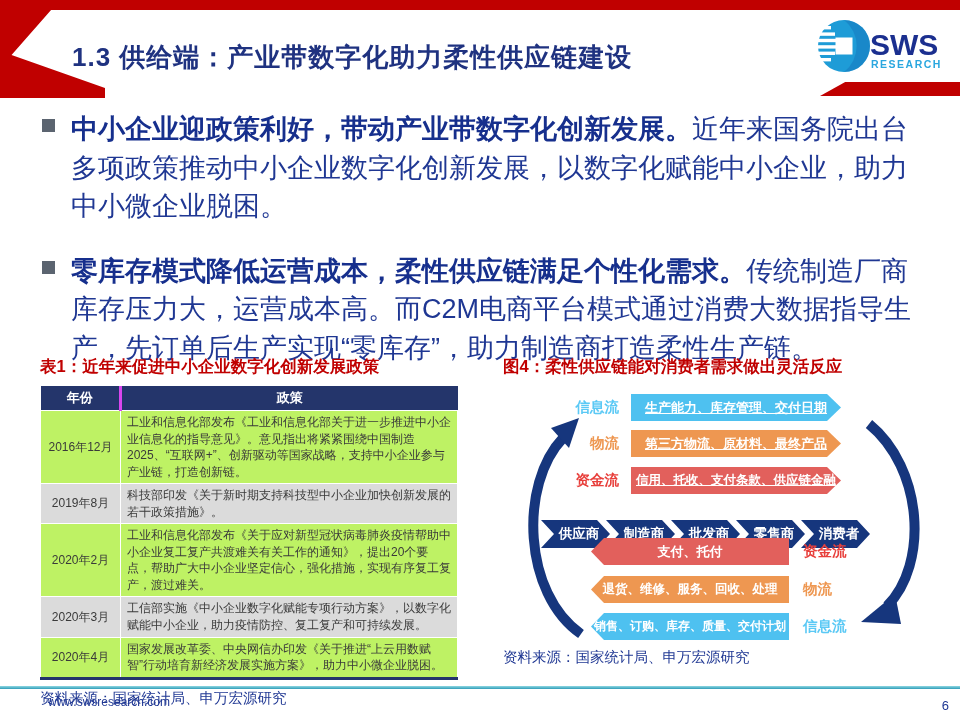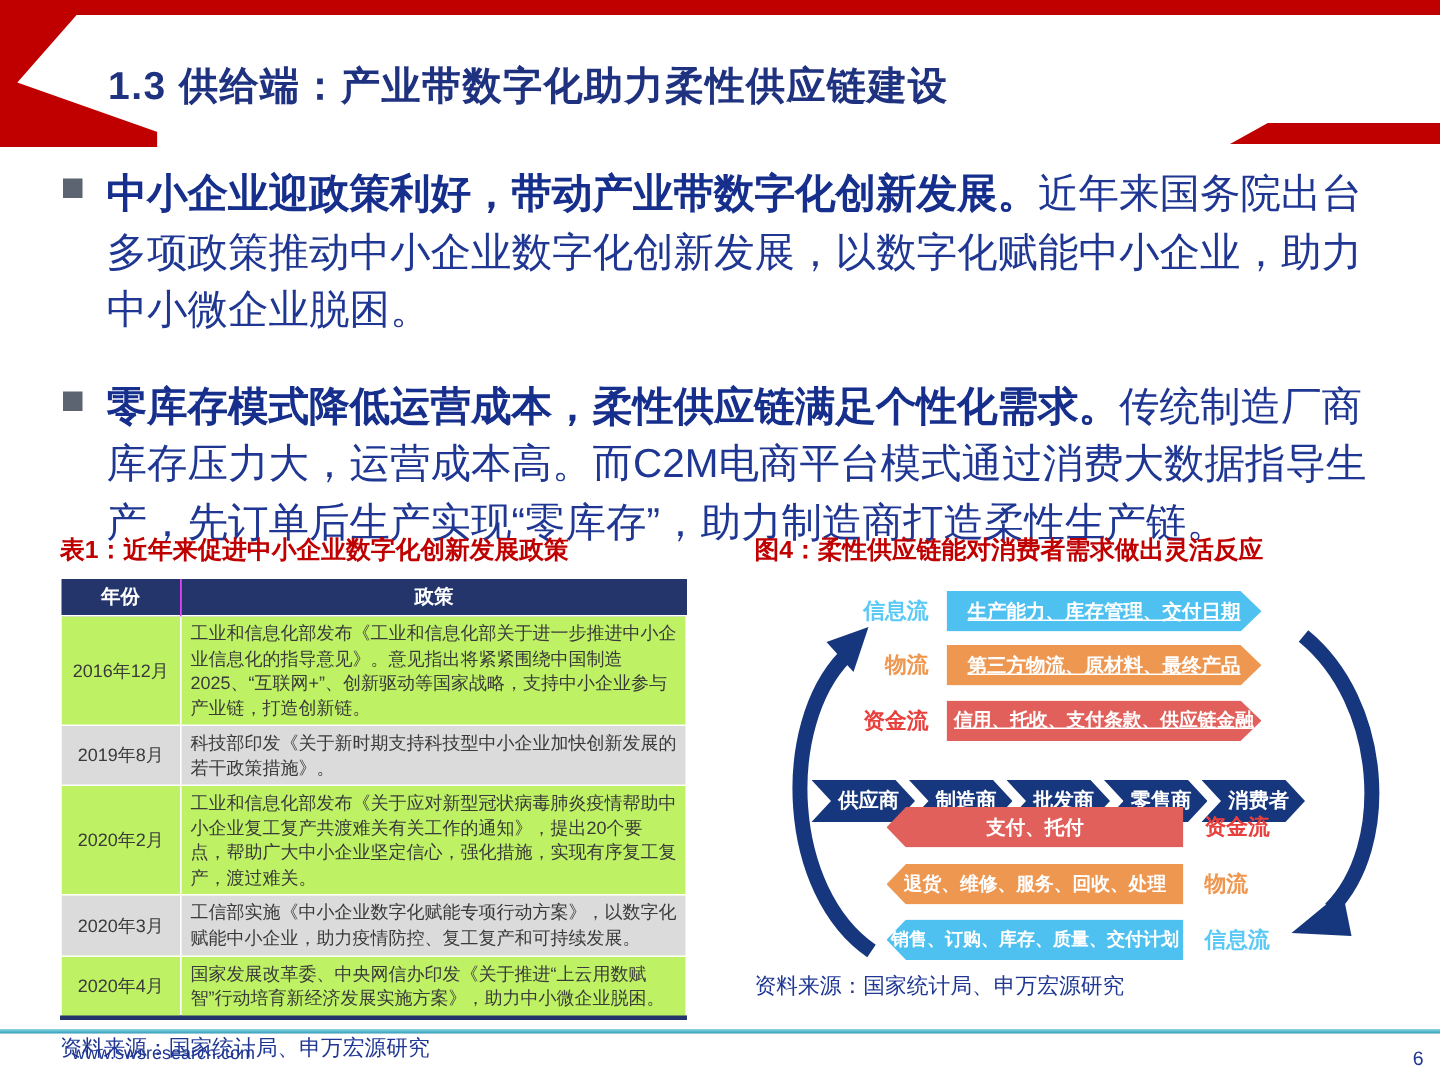--- a/index.html
+++ b/index.html
@@ -23,21 +23,21 @@
   .bullet-text b { color:#162f8d; }
 
   
   .col-left  { position:absolute; left:40px;  top:356px; width:418px; }
   .col-right { position:absolute; left:503px; top:356px; width:432px; }
   .blk-title { font-size:16.5px; font-weight:bold; color:#C00000; margin-bottom:8px; }
   .src-line  { font-size:14.5px; color:#1F3793; }
 
   
   table.policy { width:100%; border-collapse:collapse; font-size:12px; color:#3a3a3a; border-bottom:3px solid #24356B; }
-  table.policy th { background:#24356B; color:#fff; font-size:13px; font-weight:bold; padding:3px 4px; border-left:1px solid #d946ef; }
+  table.policy th { background:#24356B; color:#fff; font-size:13px; font-weight:bold; padding:3px 4px; border-left:3px solid #d946ef; }
   table.policy th:first-child { border-left:none; }
   table.policy td { vertical-align:middle; padding:3px 6px; line-height:1.38; border:1px solid #fff; }
   td.year { width:80px; text-align:center; white-space:nowrap; padding:3px 2px; }
   tr.even td { background:#bef264; }
   tr.odd  td { background:#DBDBDB; }
   .col-left .src-line { margin-top:9px; }
 
   
   .diagram { position:relative; height:262px; margin-top:4px; }
   .frow { position:absolute; display:flex; align-items:center; height:27px; }
@@ -73,20 +73,35 @@
 </head>
 <body>
 
 <div class="slide">
 
   <div class="hdr-topbar"></div>
   <div class="hdr-chevron"></div>
   <div class="hdr-strip-right"></div>
   <h1 class="hdr-title">1.3 供给端：产业带数字化助力柔性供应链建设</h1>
 
+  <div class="logo">
+    <svg width="128" height="62" viewBox="0 0 128 62">
+      <circle cx="30" cy="30" r="26" fill="#1E9CD7"></circle>
+      <path d="M30 4 a26 26 0 0 1 0 52 a33 33 0 0 0 0 -52 z" fill="#1579BE" opacity="0.55"></path>
+      <rect x="0" y="10" width="17" height="3.4" fill="#fff"></rect>
+      <rect x="0" y="16.4" width="21" height="3.4" fill="#fff"></rect>
+      <rect x="0" y="22.8" width="23" height="3.4" fill="#fff"></rect>
+      <rect x="0" y="29.2" width="23" height="3.4" fill="#fff"></rect>
+      <rect x="0" y="35.6" width="21" height="3.4" fill="#fff"></rect>
+      <rect x="0" y="42" width="17" height="3.4" fill="#fff"></rect>
+      <rect x="21.5" y="21.5" width="17" height="17" fill="#fff"></rect>
+      <text x="56" y="39" font-size="30" font-weight="bold" fill="#1B2F8F" font-family="Liberation Sans, sans-serif">SWS</text>
+      <text x="57" y="52" font-size="10.5" font-weight="bold" letter-spacing="1.5" fill="#2AA7DF" font-family="Liberation Sans, sans-serif">RESEARCH</text>
+    </svg>
+  </div>
 
   <div class="bullets">
     <div class="bullet">
       <div class="bullet-marker"></div>
       <div class="bullet-text"><b>中小企业迎政策利好，带动产业带数字化创新发展。</b><span>近年来国务院出台多项政策推动中小企业数字化创新发展，以数字化赋能中小企业，助力中小微企业脱困。</span></div>
     </div>
     <div class="bullet">
       <div class="bullet-marker"></div>
       <div class="bullet-text"><b>零库存模式降低运营成本，柔性供应链满足个性化需求。</b><span>传统制造厂商库存压力大，运营成本高。而C2M电商平台模式通过消费大数据指导生产，先订单后生产实现“零库存”，助力制造商打造柔性生产链。</span></div>
     </div>

